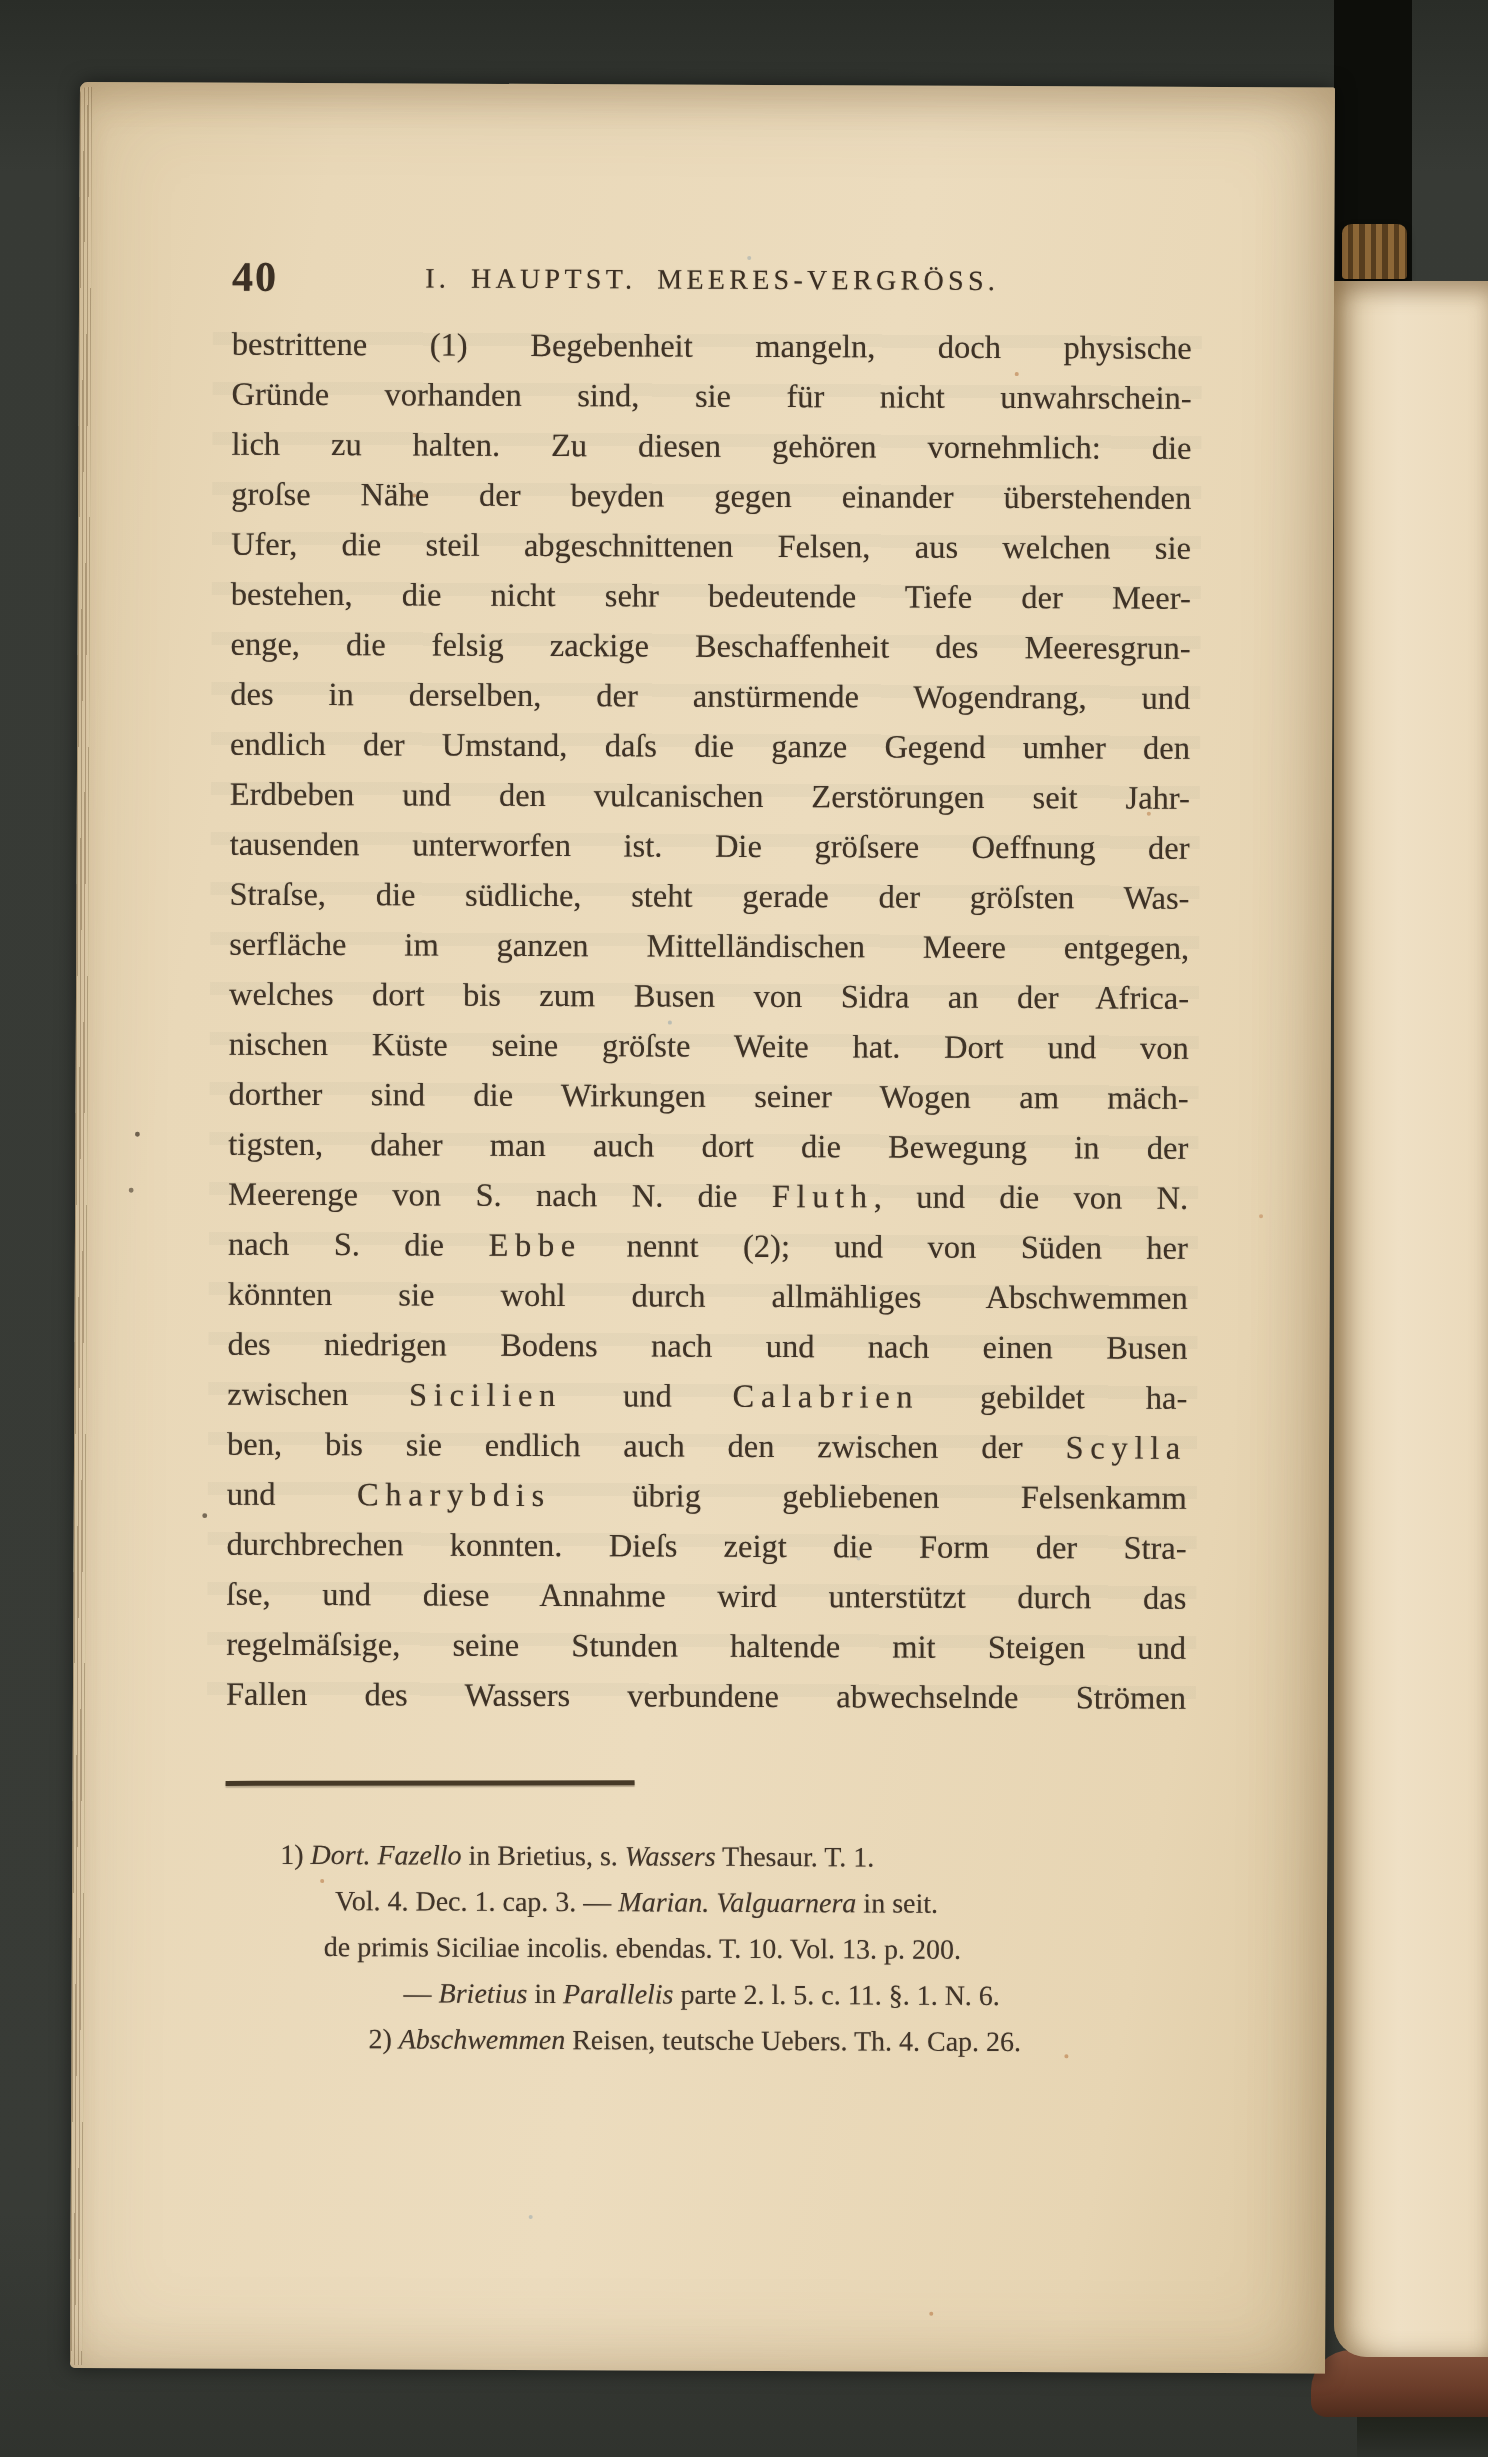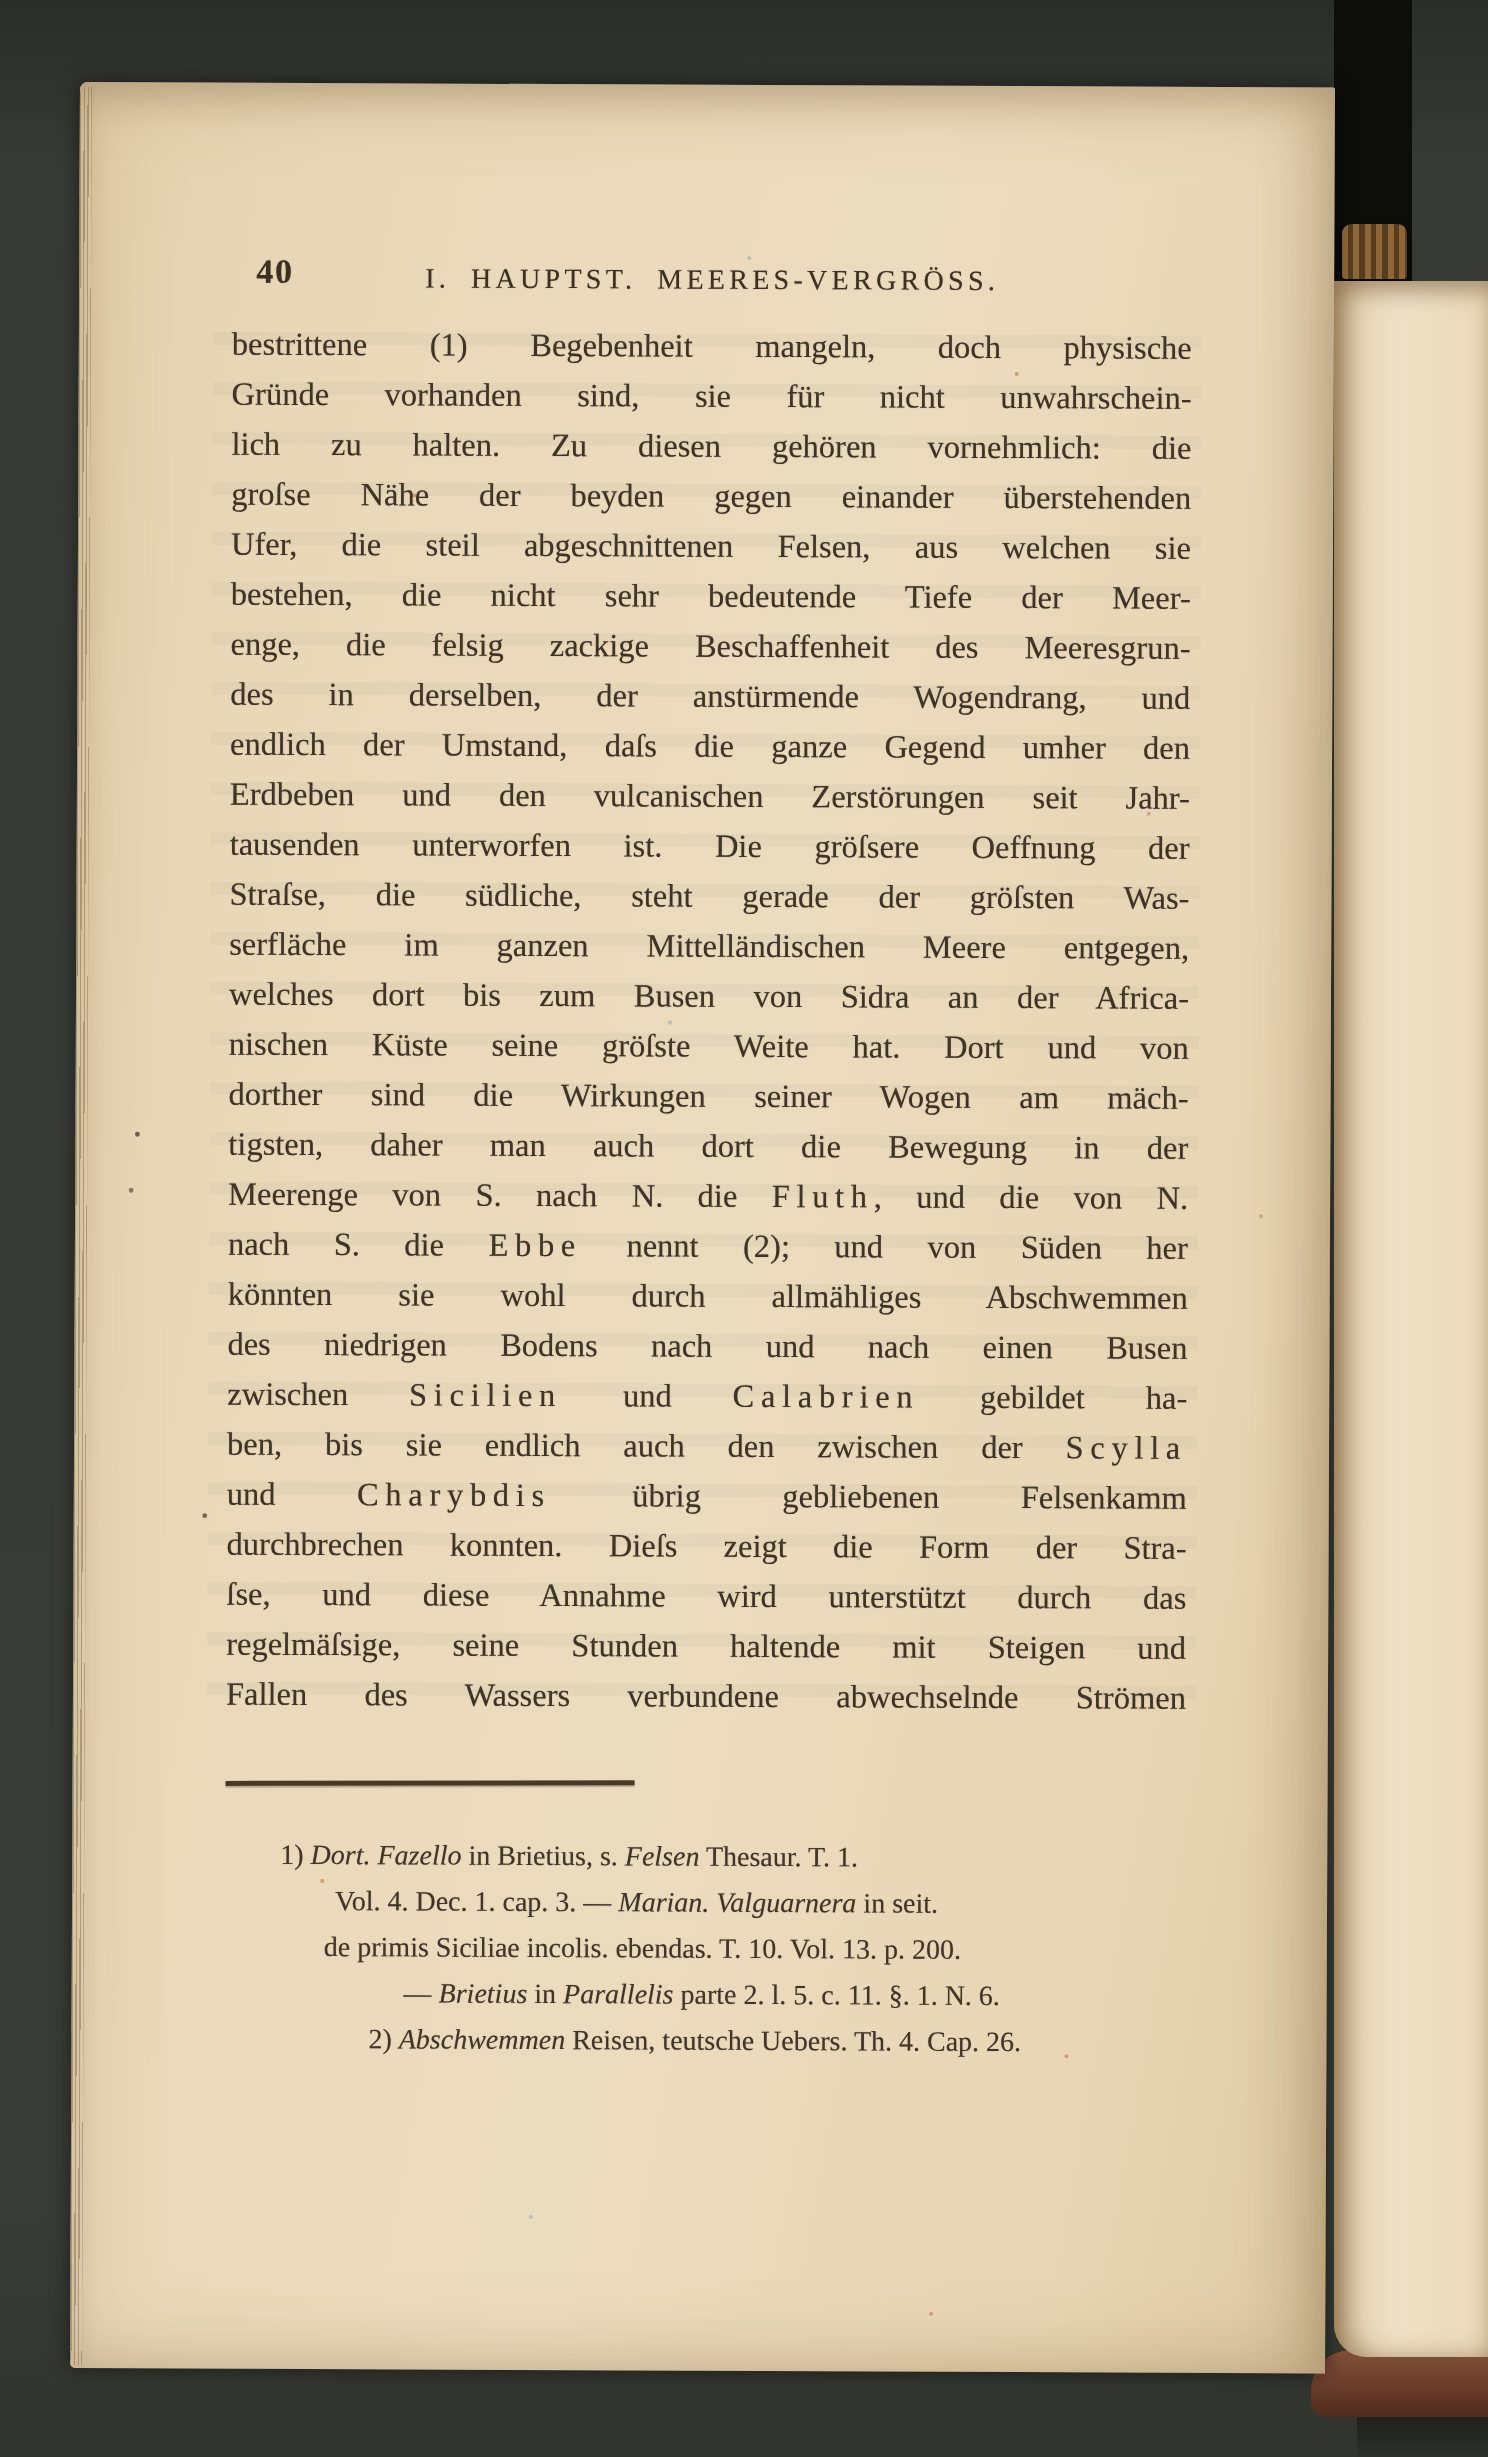--- a/index.html
+++ b/index.html
@@ -41,22 +41,22 @@
       61px 1051px 0 1.4px rgba(70,58,44,.75), 55px 1107px 0 1.4px rgba(70,58,44,.6),
       130px 1432px 0 1.4px rgba(70,58,44,.7), 335px 411px 0 1px rgba(176,106,52,.55),
       937px 287px 0 1px rgba(176,106,52,.5), 593px 937px 0 1px rgba(140,160,170,.5),
       1071px 726px 0 1px rgba(176,106,52,.45), 784px 1472px 0 1px rgba(140,160,170,.45),
       249px 1797px 0 1px rgba(176,106,52,.5), 994px 1969px 0 1px rgba(176,106,52,.5),
       459px 2132px 0 1px rgba(140,160,170,.45), 860px 2227px 0 1px rgba(176,106,52,.5),
       1185px 1128px 0 1px rgba(176,106,52,.4), 669px 172px 0 1px rgba(140,160,170,.45);
   }
   
   .header-row{position:absolute;left:153px;top:170px;width:960px;height:50px;color:#3c3024;}
-  .page-num{position:absolute;left:0;top:0;font-size:34px;letter-spacing:1.9px;font-weight:bold;
-    text-shadow:0 0 1px rgba(60,48,36,.55);margin-left:24px;}
+  .page-num{position:absolute;left:0;top:0;font-size:42px;letter-spacing:1.9px;font-weight:bold;
+    text-shadow:0 0 1px rgba(60,48,36,.55);}
   .chapter-title{position:absolute;left:50%;transform:translateX(-50%);top:8.6px;font-size:28px;
     letter-spacing:4.3px;word-spacing:9.6px;white-space:nowrap;text-shadow:0 0 1px rgba(60,48,36,.5);}
   .body-block{position:absolute;left:153px;top:236px;width:960px;}
   .body-block::before{content:"";position:absolute;left:-19px;right:-9.6px;top:-13.4px;bottom:0;
     background:repeating-linear-gradient(180deg,transparent 0 26px,rgba(108,118,98,.055) 26px 39px,transparent 39px 50px);
     pointer-events:none;}
   .bline{height:50px;line-height:50px;font-size:32.5px;color:#3e3226;
     text-align:justify;text-align-last:justify;
     text-shadow:0 0 1px rgba(62,50,38,.5);}
   .sp{letter-spacing:6.7px;}
@@ -109,21 +109,21 @@
       <div class="bline"><span>und </span><span class="sp">Charybdis</span><span> übrig gebliebenen Felsenkamm</span></div>
       <div class="bline"><span>durchbrechen konnten. Dieſs zeigt die Form der Stra-</span></div>
       <div class="bline"><span>ſse, und diese Annahme wird unterstützt durch das</span></div>
       <div class="bline"><span>regelmäſsige, seine Stunden haltende mit Steigen und</span></div>
       <div class="bline"><span>Fallen des Wassers verbundene abwechselnde Strömen</span></div>
     </div>
 
   <div class="fn-rule"></div>
 
   <div class="fn-block">
-      <div class="fline"><span>1) </span><span class="it">Dort. Fazello</span><span> in Brietius, s. </span><span class="it">Felsen</span><span> Thesaur. T. 1.</span></div>
+      <div class="fline"><span>1) </span><span class="it">Dort. Fazello</span><span> in Brietius, s. </span><span class="it">Wassers</span><span> Thesaur. T. 1.</span></div>
       <div class="fline" style="margin-left: 55px;"><span>Vol. 4. Dec. 1. cap. 3. — </span><span class="it">Marian. Valguarnera</span><span> in seit.</span></div>
       <div class="fline" style="margin-left: 44px;"><span>de primis Siciliae incolis. ebendas. T. 10. Vol. 13. p. 200.</span></div>
       <div class="fline" style="margin-left: 124px;"><span>— </span><span class="it">Brietius</span><span> in </span><span class="it">Parallelis</span><span> parte 2. l. 5. c. 11. §. 1. N. 6.</span></div>
       <div class="fline" style="margin-left: 89px;"><span>2) </span><span class="it">Abschwemmen</span><span> Reisen, teutsche Uebers. Th. 4. Cap. 26.</span></div>
     </div>
 </div>
 
 <div class="fore-page"></div>
 
 

